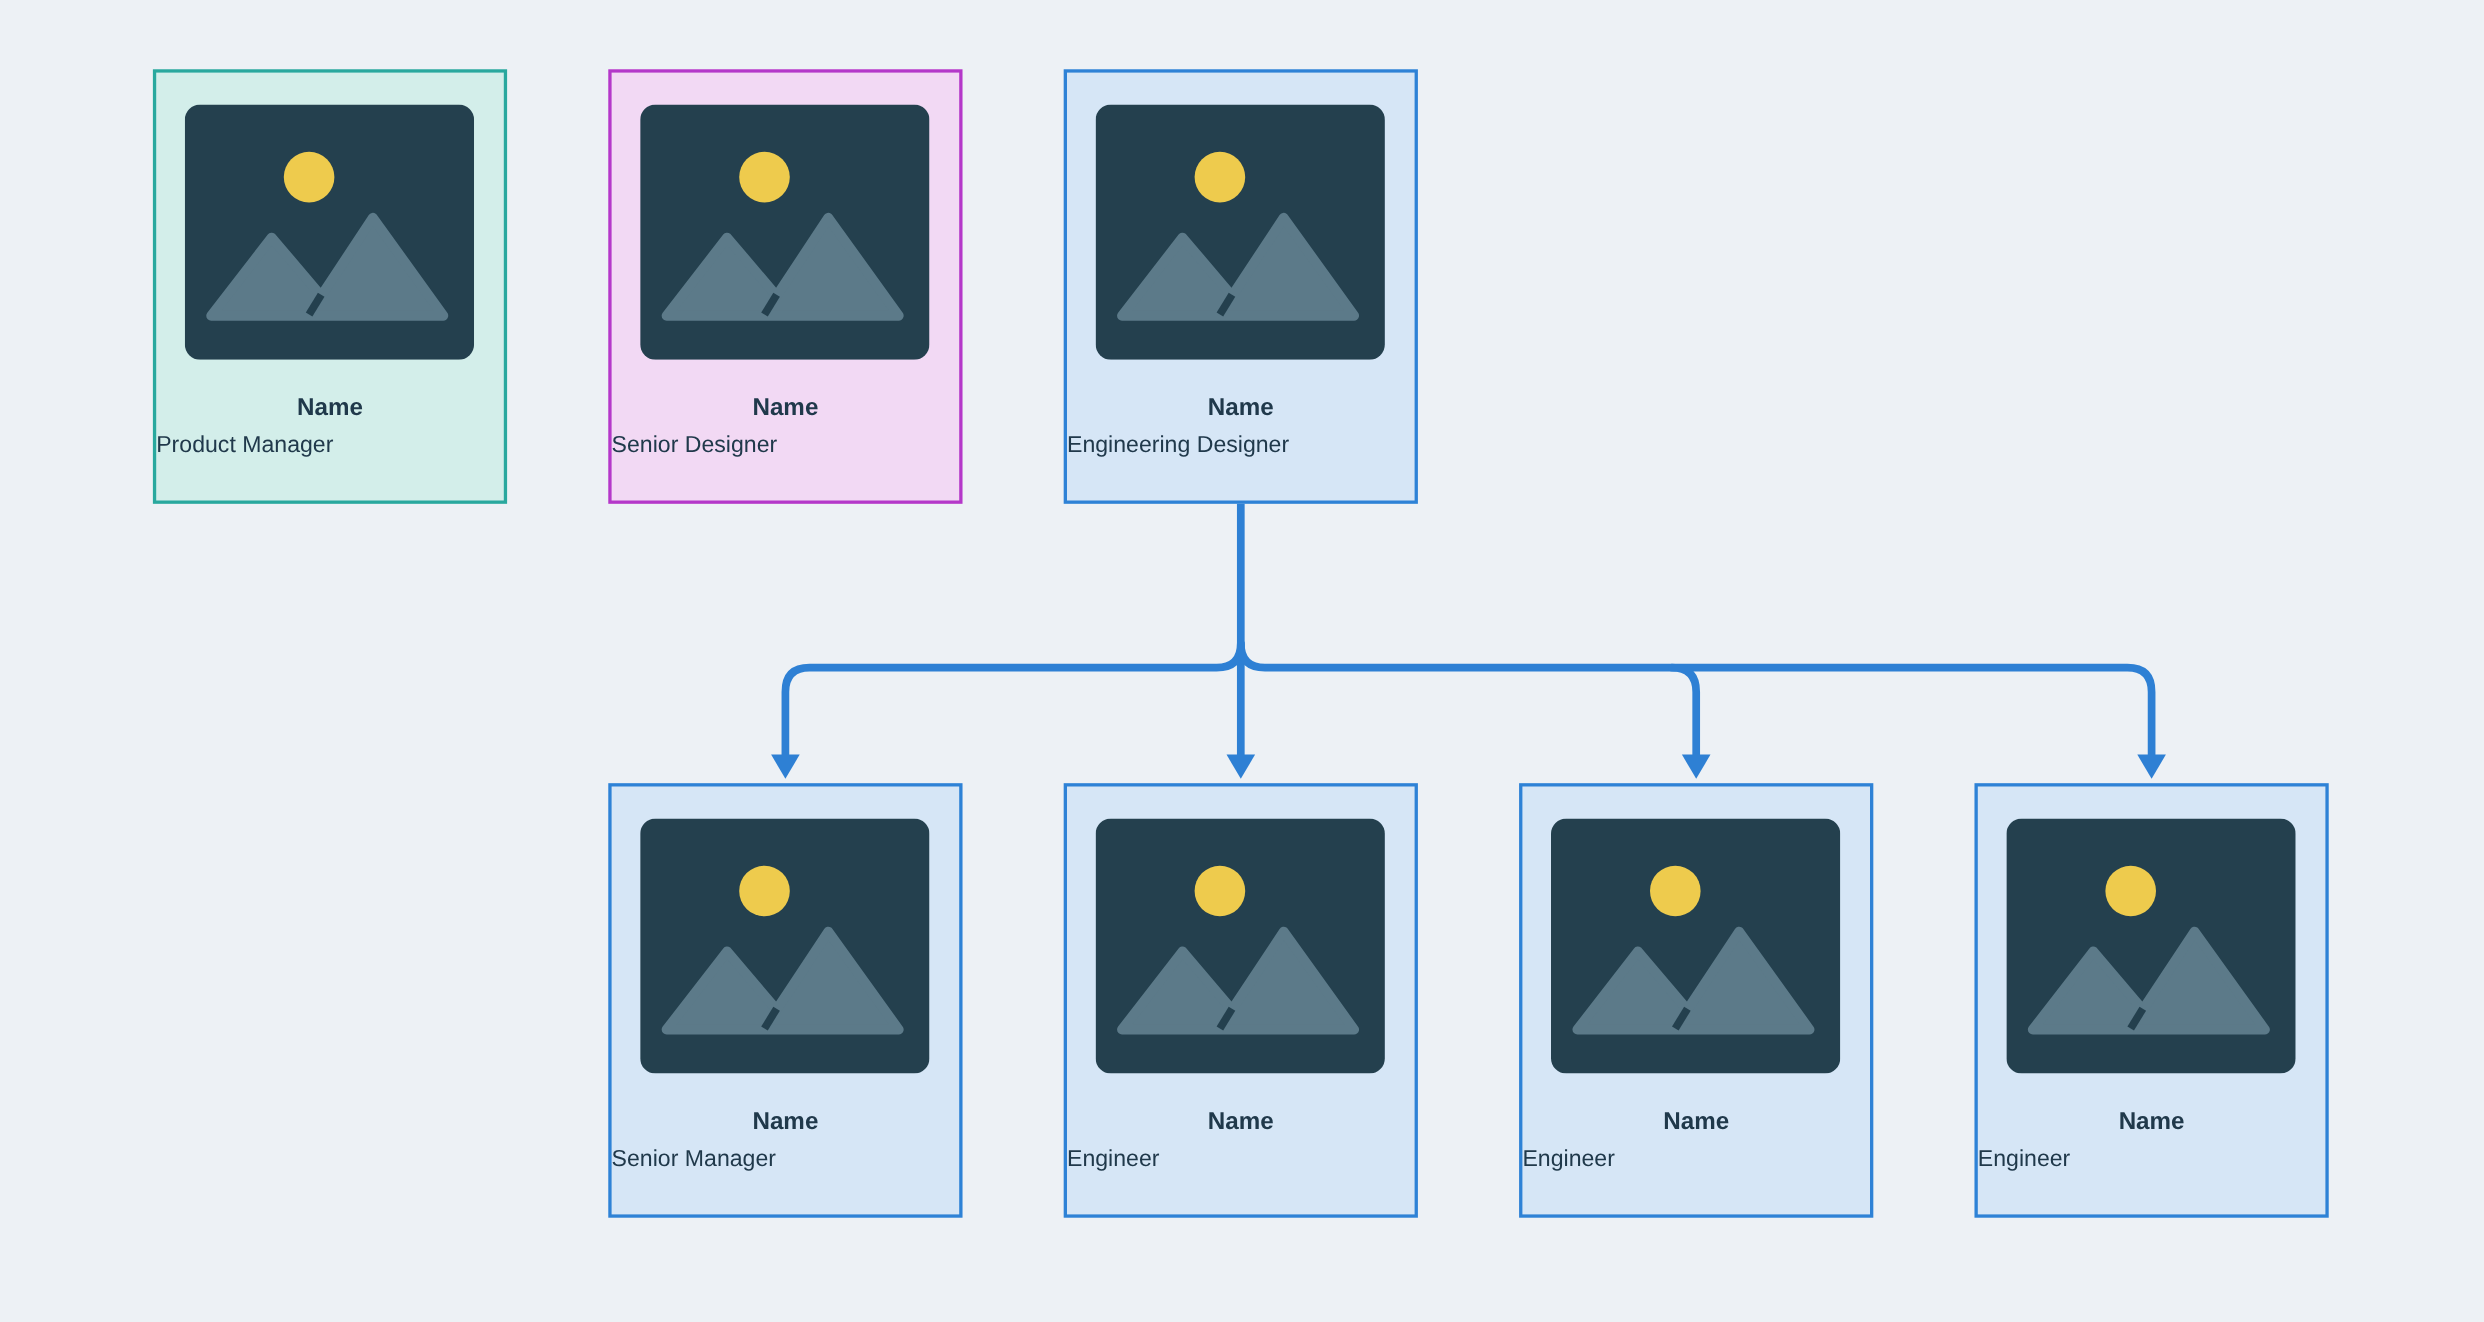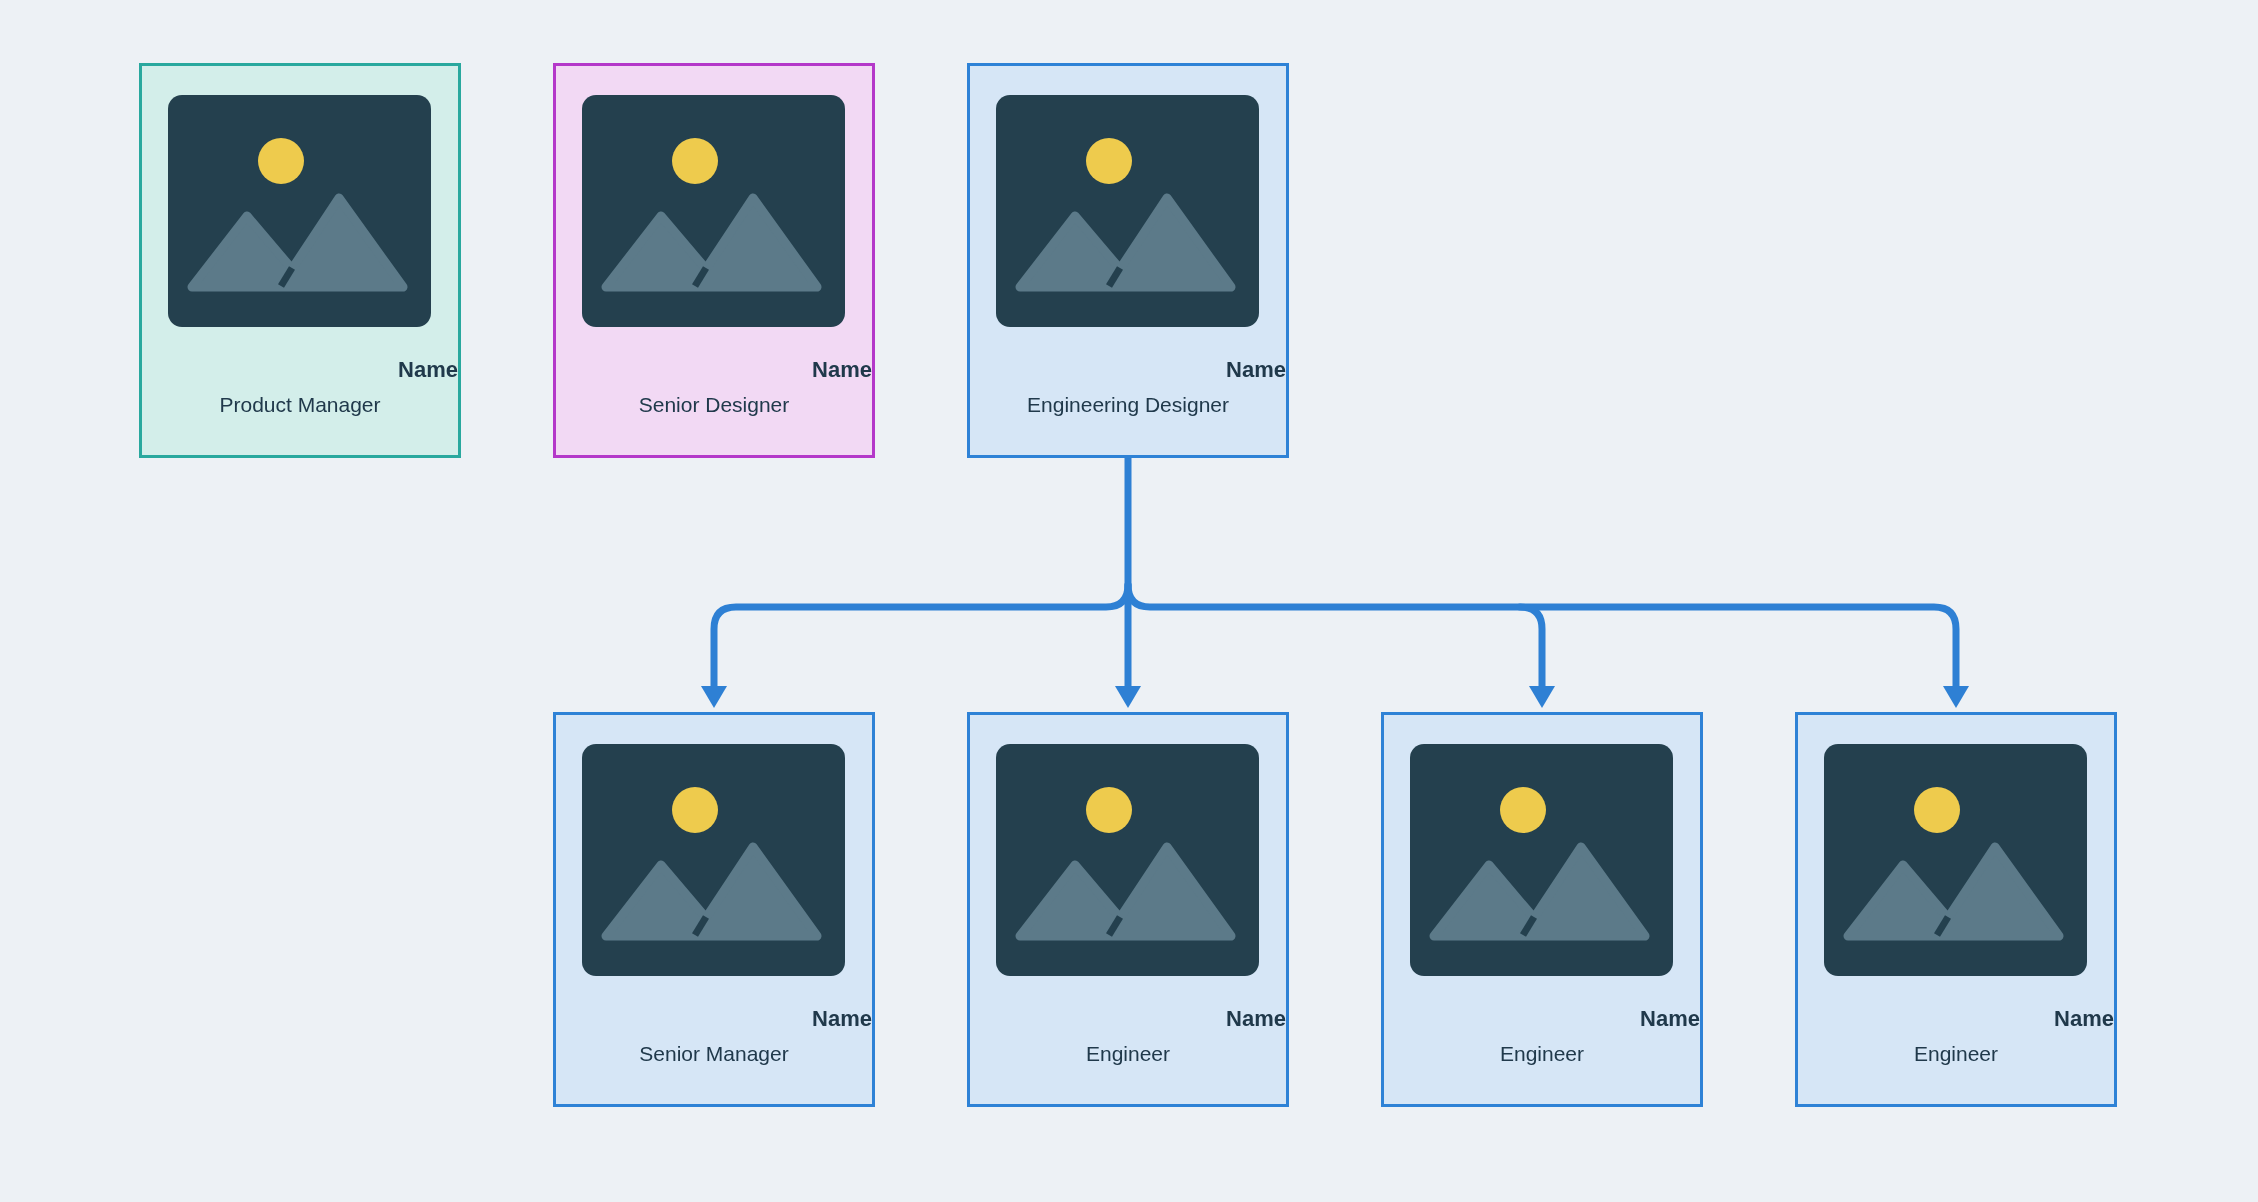--- a/index.html
+++ b/index.html
@@ -42,29 +42,29 @@
     width: 263px; height: 232px;
   }
   .photo svg { display: block; width: 100%; height: 100%; }
   .photo .frame { fill: var(--icon-bg); }
   .photo .sun { fill: var(--icon-sun); }
   .photo .mtn { fill: var(--icon-mtn); stroke: var(--icon-mtn); stroke-width: 9; stroke-linejoin: round; }
   .photo .notch { fill: none; stroke: var(--icon-bg); stroke-width: 7; stroke-linecap: butt; }
   .card .name {
     position: absolute;
     left: 0; top: 291px; width: 100%;
-    text-align: right;
+    text-align: center;
     font-size: 22px; font-weight: 700;
     line-height: 26px;
     color: var(--text);
   }
   .card .role {
     position: absolute;
     left: 0; top: 326px; width: 100%;
-    text-align: center;
+    text-align: left;
     font-size: 21px; font-weight: 400;
     line-height: 26px;
     color: var(--text);
   }
 </style>
 </head>
 <body style="background: rgb(237, 241, 245);">
 
 <div class="canvas">
 

